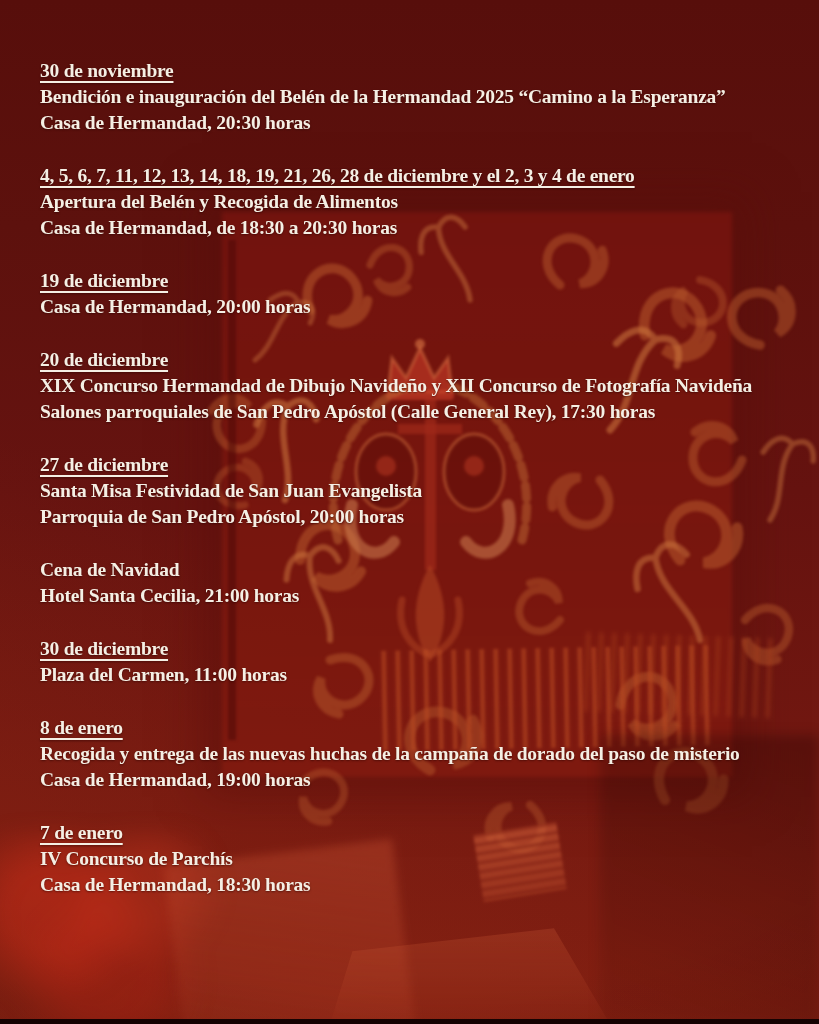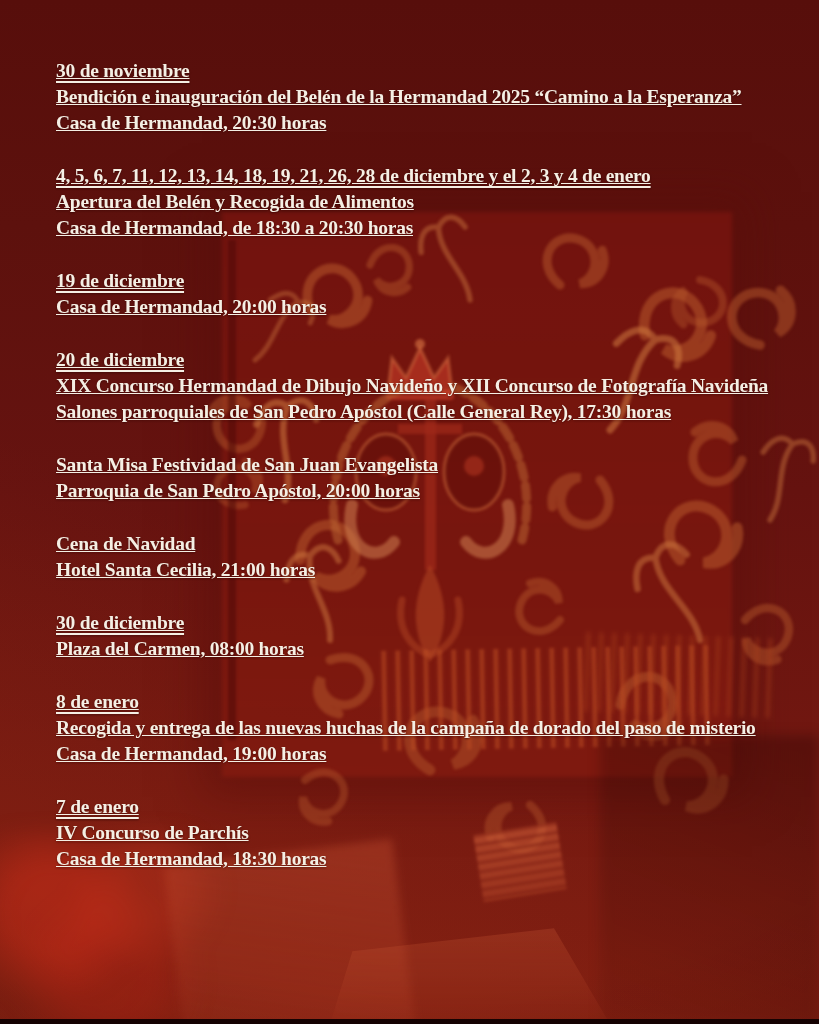--- a/index.html
+++ b/index.html
@@ -84,21 +84,21 @@
   .content {
     position: absolute; left: 40px; top: 58px; right: 20px;
     color: #f5efe4;
     font-weight: bold;
     font-size: 19.5px;
     line-height: 26px;
     letter-spacing: -0.25px;
     white-space: nowrap;
     text-shadow: 0 1px 2px rgba(40,0,0,0.55);
   }
-  .event { margin: 0 0 27px 16px; text-decoration: underline; }
+  .event { margin: 0 0 27px 0; }
   .heading { font-weight: bold; }
   .heading.u {
     text-decoration: underline;
     text-decoration-thickness: 2px;
     text-underline-offset: 4px;
   }
 </style>
 </head>
 <body>
 
@@ -209,37 +209,38 @@
 
       <div class="event">
         <div class="heading u">20 de diciembre</div>
         <div class="details">
           <div class="detail-line">XIX Concurso Hermandad de Dibujo Navideño y XII Concurso de Fotografía Navideña</div>
           <div class="detail-line">Salones parroquiales de San Pedro Apóstol (Calle General Rey), 17:30 horas</div>
         </div>
       </div>
 
       <div class="event">
+        <div class="heading u">27 de diciembre</div>
         <div class="details">
           <div class="detail-line">Santa Misa Festividad de San Juan Evangelista</div>
           <div class="detail-line">Parroquia de San Pedro Apóstol, 20:00 horas</div>
         </div>
       </div>
 
       <div class="event">
         <div class="heading">Cena de Navidad</div>
         <div class="details">
           <div class="detail-line">Hotel Santa Cecilia, 21:00 horas</div>
         </div>
       </div>
 
       <div class="event">
         <div class="heading u">30 de diciembre</div>
         <div class="details">
-          <div class="detail-line">Plaza del Carmen, 08:00 horas</div>
+          <div class="detail-line">Plaza del Carmen, 11:00 horas</div>
         </div>
       </div>
 
       <div class="event">
         <div class="heading u">8 de enero</div>
         <div class="details">
           <div class="detail-line">Recogida y entrega de las nuevas huchas de la campaña de dorado del paso de misterio</div>
           <div class="detail-line">Casa de Hermandad, 19:00 horas</div>
         </div>
       </div>

